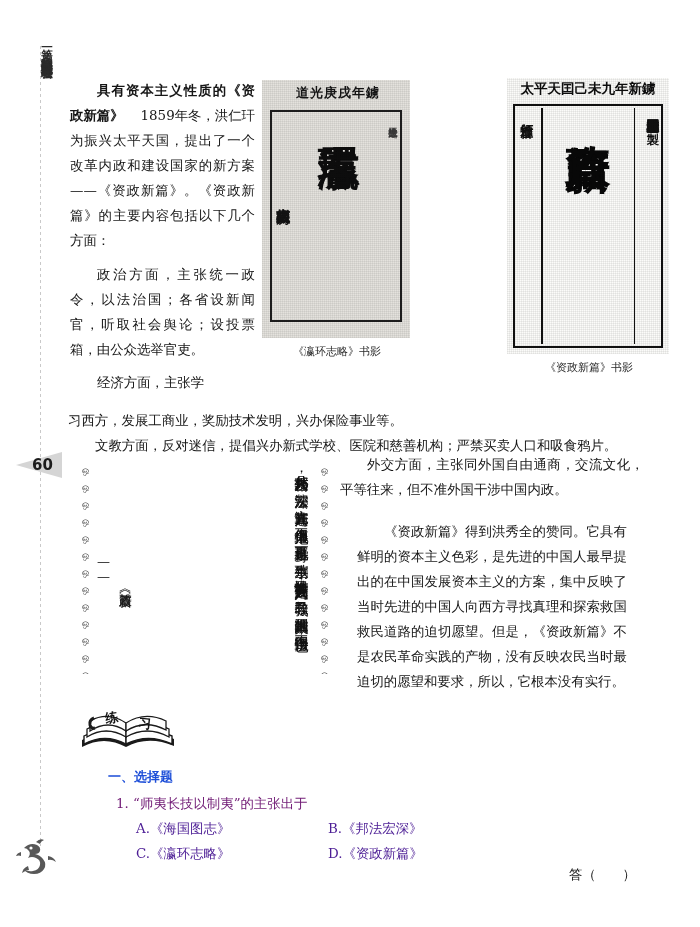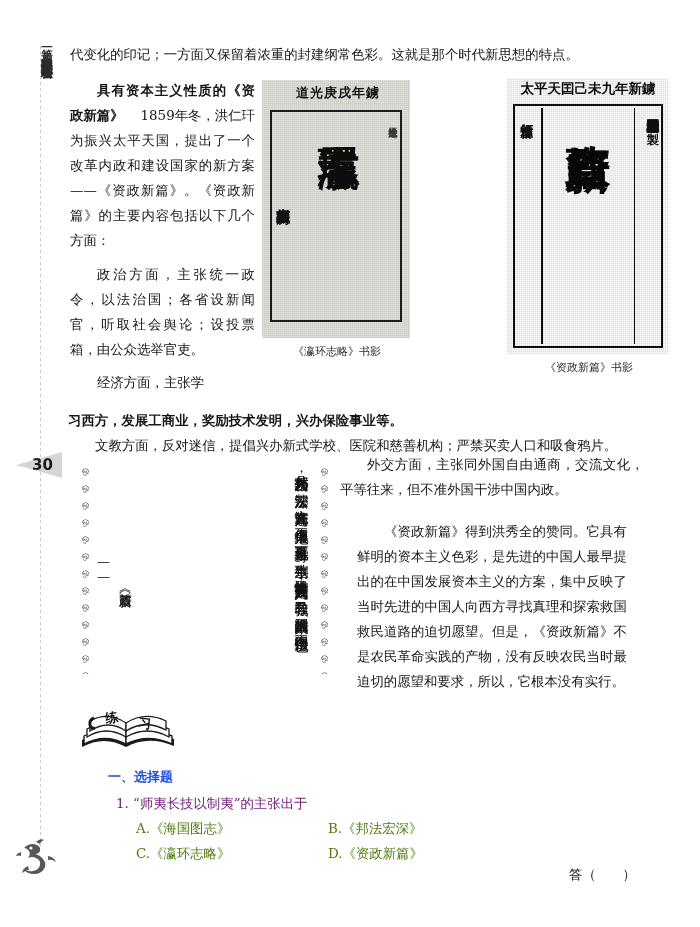--- a/index.html
+++ b/index.html
@@ -180,21 +180,21 @@
     font-family:"DejaVu Sans","Liberation Sans",sans-serif;
     font-weight:bold;font-size:13px;margin:10px 0 0 30px;color:#1d4ed8;
   }
   .ex-q{
     font-size:13.4px;margin:9px 0 0 38px;color:#701a75;
     font-family:"DejaVu Serif","Liberation Serif",serif;
   }
   .ex-opts{margin:7px 0 0 58px;}
   .ex-row{display:flex;margin-bottom:7px;}
   .ex-opt{
-    width:192px;font-size:13.4px;color:#4d7c0f;
+    width:192px;font-size:13.4px;color:#4c1d95;
     font-family:"DejaVu Serif","Liberation Serif",serif;
   }
   .ex-answer{
     position:absolute;right:22px;top:160px;
     font-size:13.4px;color:#141414;
     font-family:"DejaVu Serif","Liberation Serif",serif;
   }
 
   
   .dragon{position:absolute;left:14px;top:836px;width:54px;height:44px;opacity:.78;}
@@ -205,33 +205,32 @@
 <div class="page">
 
   <div class="margin-rule"></div>
 
   <div class="chapter-band">
     <span class="ch-no">第一章</span><span>清朝晚期中国开始沦为半殖民地半封建社会</span>
   </div>
 
   <div class="page-flag">
     <span class="tri"></span>
-    <span class="num">30</span>
-  </div>
-
-  <div class="txt line-top">代变化的印记；一方面又保留着浓重的封建纲常色彩。这就是那个时代新思想的特点。</div>
+    <span class="num">60</span>
+  </div>
+
 
   <div class="left-col">
     <p class="txt indent" style="margin:0;"><span class="bold">具有资本主义性质的《资政新篇》</span><span class="gapw"></span><span>1859年冬，洪仁玕为振兴太平天国，提出了一个改革内政和建设国家的新方案——《资政新篇》。《资政新篇》的主要内容包括以下几个方面：</span></p>
     <p class="txt indent" style="margin:9px 0 0 0;">政治方面，主张统一政令，以法治国；各省设新闻官，听取社会舆论；设投票箱，由公众选举官吏。</p>
     <p class="txt indent" style="margin:8px 0 12px 0;">经济方面，主张学</p>
   </div>
 
   <div class="mid-full">
-    <p class="txt" style="margin:0;font-weight:bold;">习西方，发展工商业，奖励技术发明，兴办保险事业等。</p>
+    <p class="txt" style="margin:0;">习西方，发展工商业，奖励技术发明，兴办保险事业等。</p>
     <p class="txt indent" style="margin:0;">文教方面，反对迷信，提倡兴办新式学校、医院和慈善机构；严禁买卖人口和吸食鸦片。</p>
   </div>
 
   <div class="right-col">
     <p class="txt indent" style="margin:0;">外交方面，主张同外国自由通商，交流文化，平等往来，但不准外国干涉中国内政。</p>
     <p class="txt indent" style="margin:17px;">《资政新篇》得到洪秀全的赞同。它具有鲜明的资本主义色彩，是先进的中国人最早提出的在中国发展资本主义的方案，集中反映了当时先进的中国人向西方寻找真理和探索救国救民道路的迫切愿望。但是，《资政新篇》不是农民革命实践的产物，没有反映农民当时最迫切的愿望和要求，所以，它根本没有实行。</p>
   </div>
 
   <div class="fig" style="left:262px;top:80px;width:150px;">
     <div class="plate" id="plate1">

